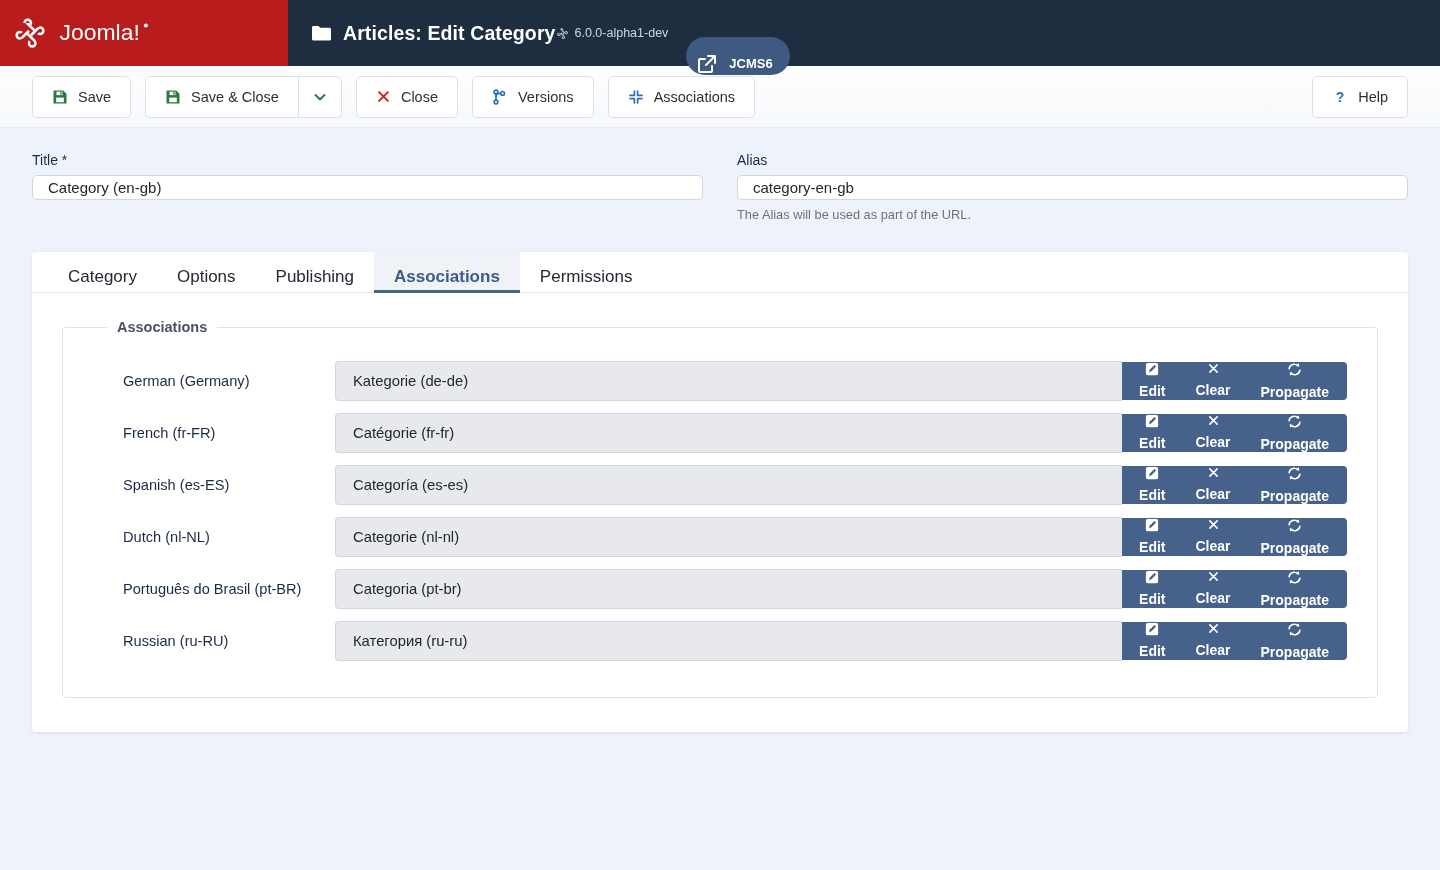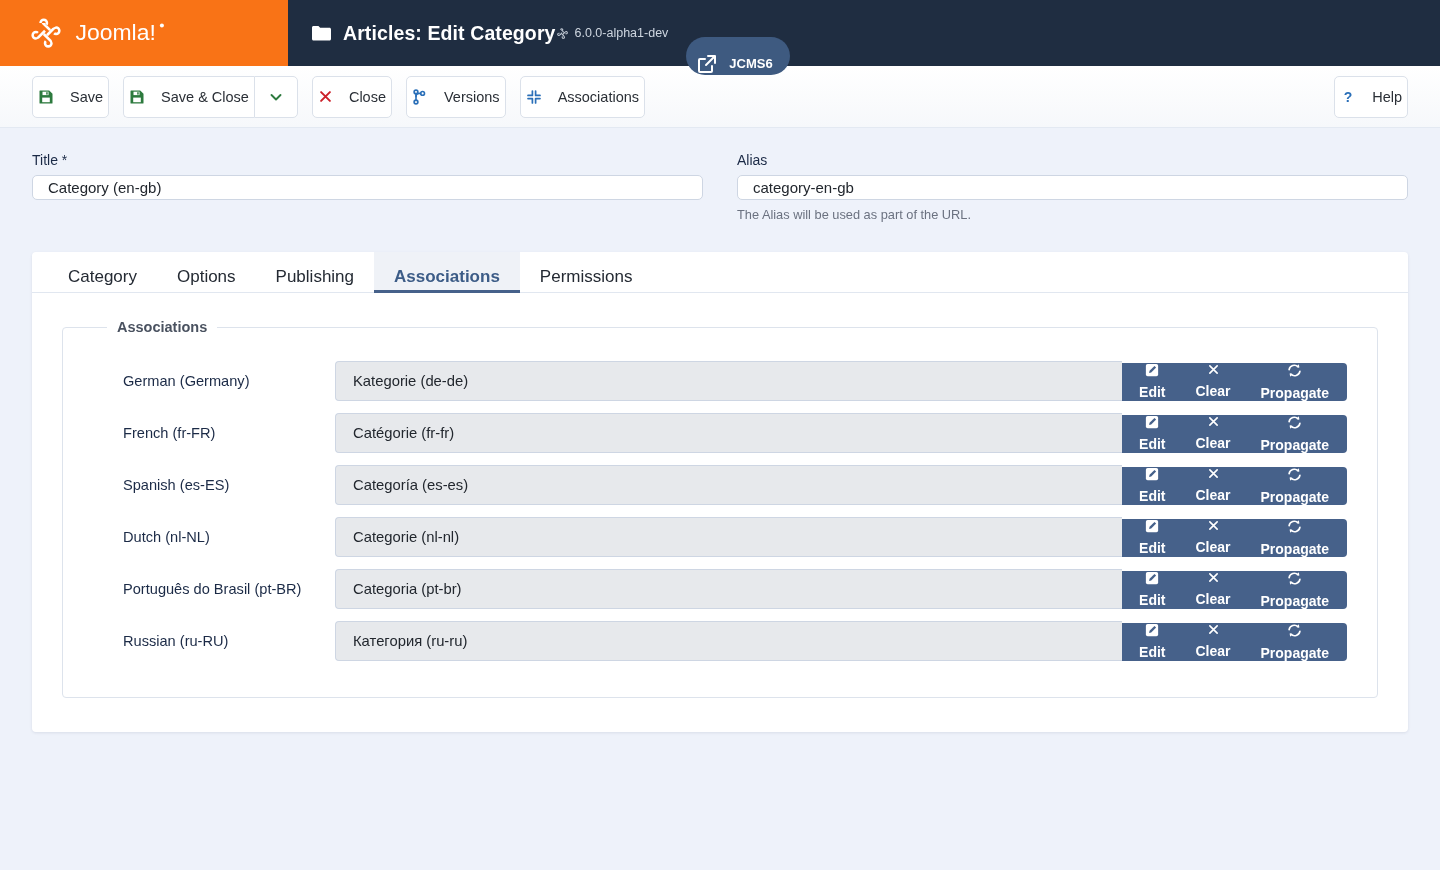--- a/index.html
+++ b/index.html
@@ -6,22 +6,22 @@
   html, body {
     width: 1440px; height: 870px;
     background: #eef2fa;
     font-family: "Liberation Sans", sans-serif;
     overflow: hidden;
   }
 
   
   .header { display: flex; height: 66px; width: 100%; }
   .header-left {
-    width: 288px; background: #f97316;
-    display: flex; align-items: center; padding-left: 28px;
+    width: 288px; background: #b91c1c;
+    display: flex; align-items: center; padding-left: 12px;
   }
   .joomla-logo { display: flex; align-items: center; gap: 9px; }
   .joomla-mark { width: 36px; height: 36px; }
   .joomla-word { height: 27px; }
   .header-right {
     flex: 1; background: #1f2d41;
     display: flex; align-items: center; justify-content: flex-start;
     padding: 0 18px 0 24px;
   }
   .page-heading { display: flex; align-items: center; gap: 12px; }
@@ -49,22 +49,22 @@
   
   .toolbar {
     height: 62px; background: linear-gradient(#ffffff, #f6f8fb);
     border-bottom: 1px solid #e3e9f2;
     display: flex; align-items: center; justify-content: space-between;
     padding: 0 32px;
   }
   .toolbar-group { display: flex; align-items: center; gap: 14px; }
   .tb-btn {
     height: 42px; background: #fff; border: 1px solid #dbe1ea;
-    border-radius: 5px; display: flex; align-items: center; gap: 16px;
-    padding: 0 5px; cursor: pointer; font-size: 14.5px; color: #2a2f36;
+    border-radius: 5px; display: flex; align-items: center; gap: 10px;
+    padding: 0 19px; cursor: pointer; font-size: 14.5px; color: #2a2f36;
     white-space: nowrap;
   }
   .tb-split { display: flex; align-items: stretch; }
   .tb-split .tb-btn-main { border-radius: 5px 0 0 5px; border-right: none; }
   .tb-split .tb-caret {
     width: 44px; background: #fff; border: 1px solid #dbe1ea;
     border-radius: 0 5px 5px 0; display: flex; align-items: center;
     justify-content: center; cursor: pointer;
   }
   .ico { display: flex; align-items: center; justify-content: center; }
@@ -110,21 +110,21 @@
   }
   fieldset.assoc-set > legend {
     font-size: 14.5px; font-weight: 700; color: #4a5260;
     padding: 0 10px; margin-left: 14px;
   }
   .assoc-row { display: flex; align-items: center; padding: 6px 0; }
   .assoc-label {
     width: 242px; flex-shrink: 0; font-size: 14.6px; color: #1b2a46;
     padding-left: 30px;
   }
-  .assoc-control { flex: 1; display: flex; align-items: flex-end; border-radius: 19px; }
+  .assoc-control { flex: 1; display: flex; align-items: center; border-radius: 19px; }
   .assoc-input {
     flex: 1; height: 40px; background: #e7e9ec; border: 1px solid #ced6e3;
     border-right: none; border-radius: 4px 0 0 4px;
     padding: 0 17px; font-size: 14.8px; color: #22272e;
     font-family: "Liberation Sans", sans-serif;
   }
   .assoc-btns {
     display: flex; align-items: stretch; background: #46618a;
     border-radius: 0 4px 4px 0; overflow: hidden;
   }

